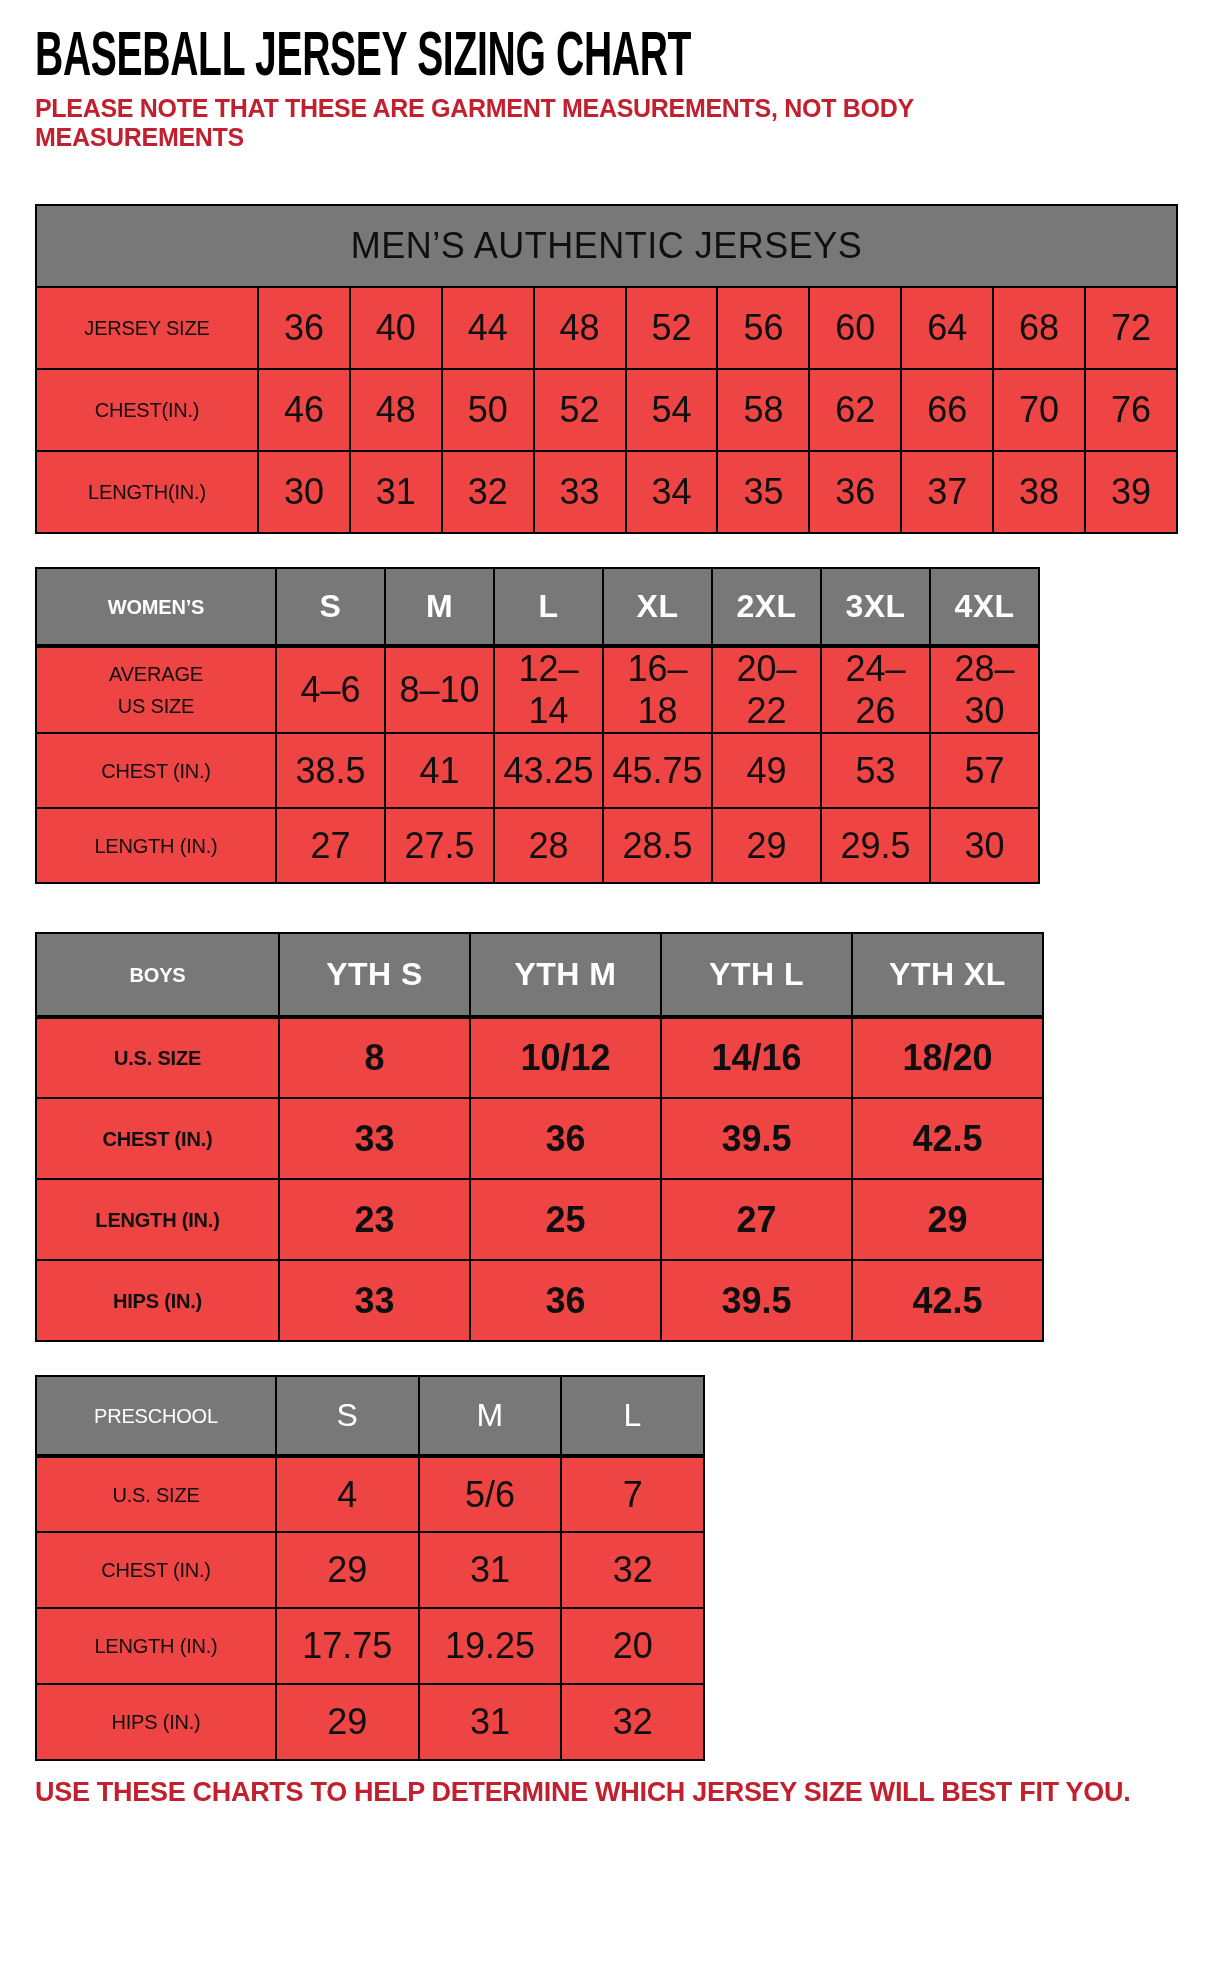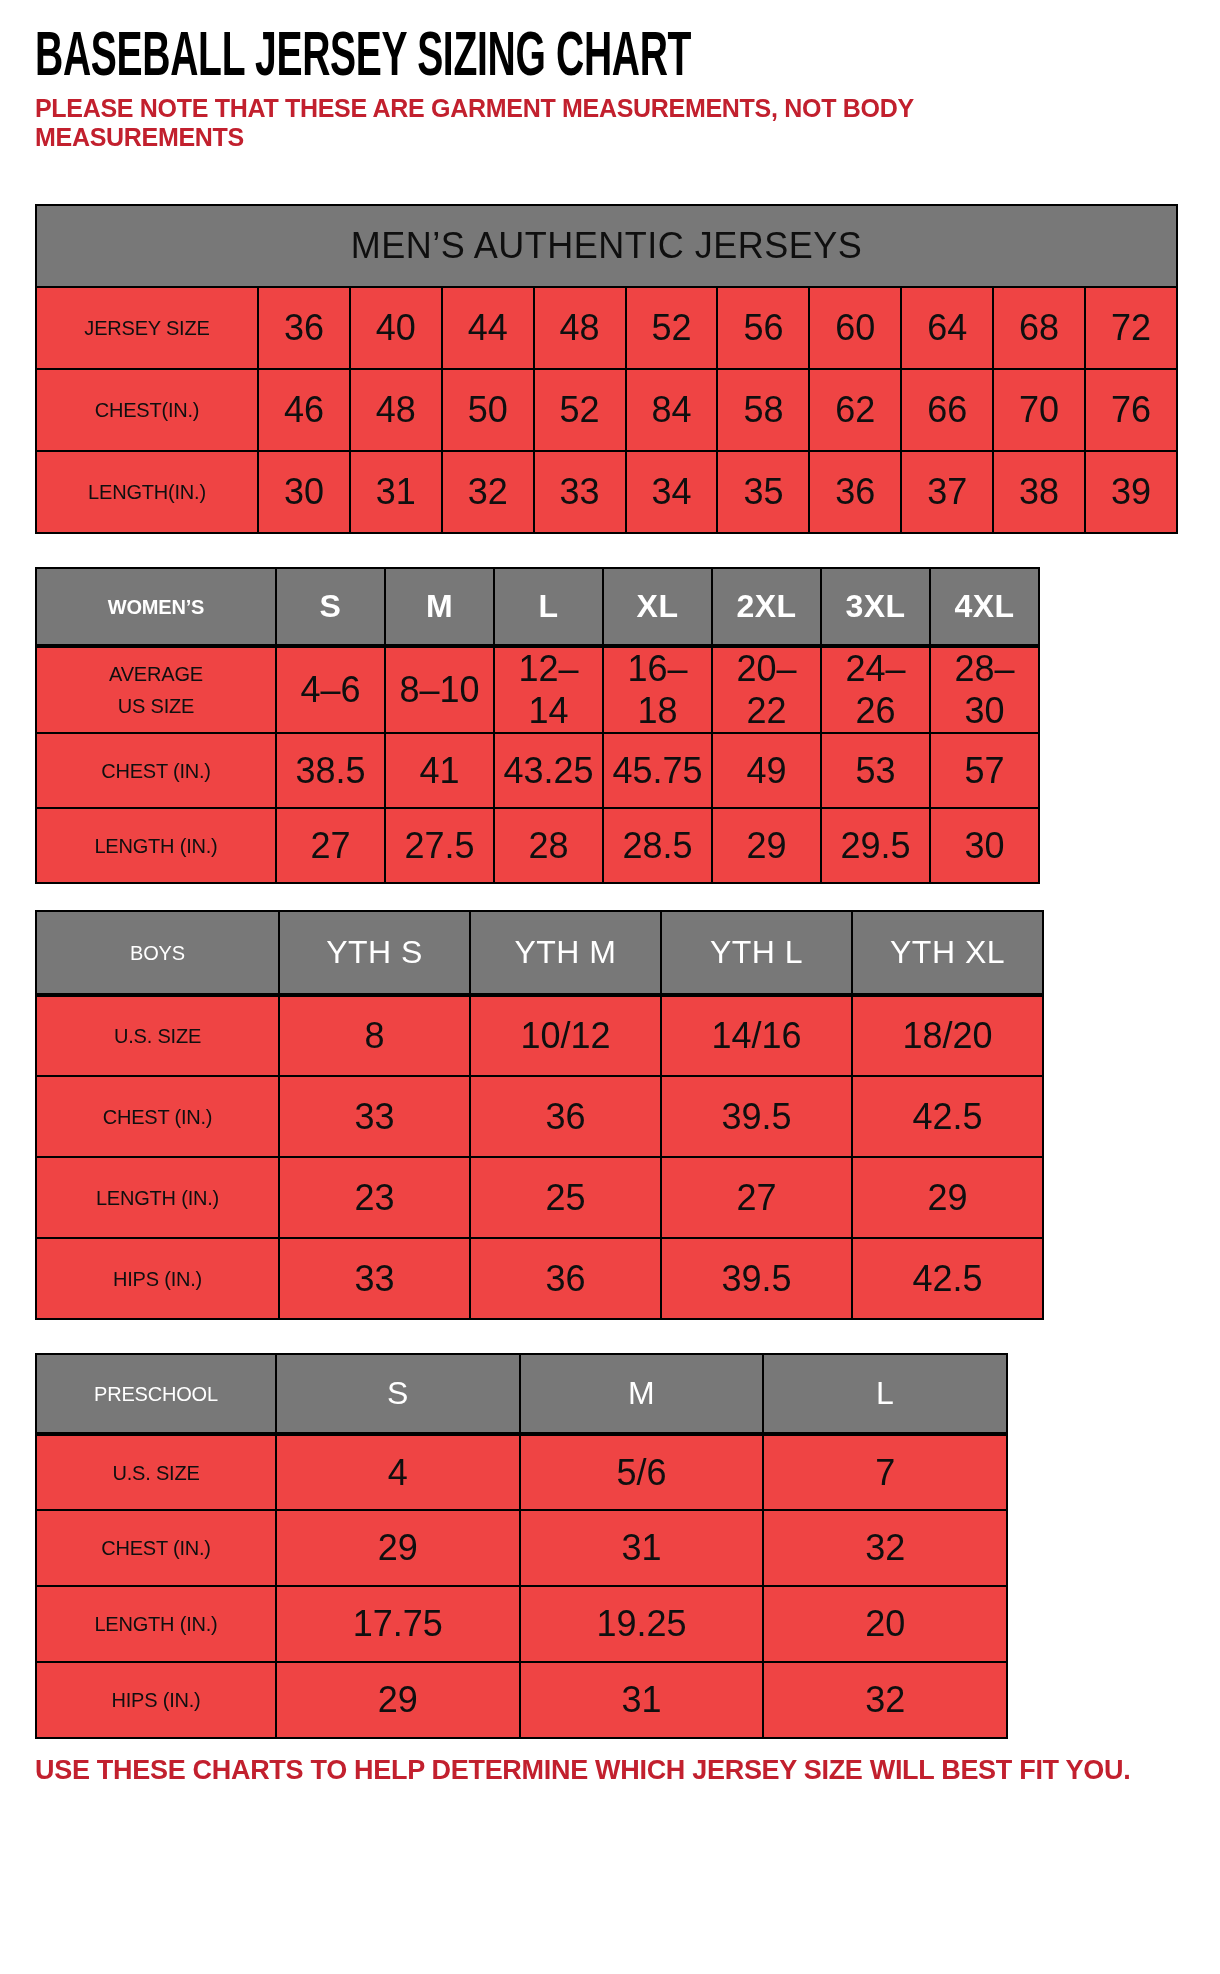--- a/index.html
+++ b/index.html
@@ -63,26 +63,26 @@
   .mens   col.c0 { width: 222px; }
   .mens   tr { height: 82px; }
   .mens   tr.banner-row { height: 82px; }
   .mens   tr.size-row td { font-size: 32px; }
 
   .womens    { width: 1005px; margin-top: 33px; }
   .womens col.c0 { width: 240px; }
   .womens tr { height: 75px; }
   .womens tr.ghead { height: 78px; font-weight: bold; }
 
-  .boys      { width: 1009px; margin-top: 26px; }
+  .boys      { width: 1009px; margin-top: 48px; font-weight: bold; }
   .boys   col.c0 { width: 243px; }
   .boys   tr { height: 81px; }
   .boys   tr.ghead { height: 84px; }
 
-  .preschool { width: 973px; margin-top: 33px; }
+  .preschool { width: 670px; margin-top: 33px; }
   .preschool col.c0 { width: 240px; }
   .preschool tr { height: 76px; }
   .preschool tr.ghead { height: 80px; }
 </style>
 </head>
 <body>
 
 <div class="page">
 
   <h1><span class="title-inner">BASEBALL JERSEY SIZING CHART</span></h1>
@@ -119,21 +119,21 @@
         <td>64</td>
         <td>68</td>
         <td>72</td>
       </tr>
       <tr>
         <td class="lbl">CHEST(IN.)</td>
         <td>46</td>
         <td>48</td>
         <td>50</td>
         <td>52</td>
-        <td>84</td>
+        <td>54</td>
         <td>58</td>
         <td>62</td>
         <td>66</td>
         <td>70</td>
         <td>76</td>
       </tr>
       <tr>
         <td class="lbl">LENGTH(IN.)</td>
         <td>30</td>
         <td>31</td>

